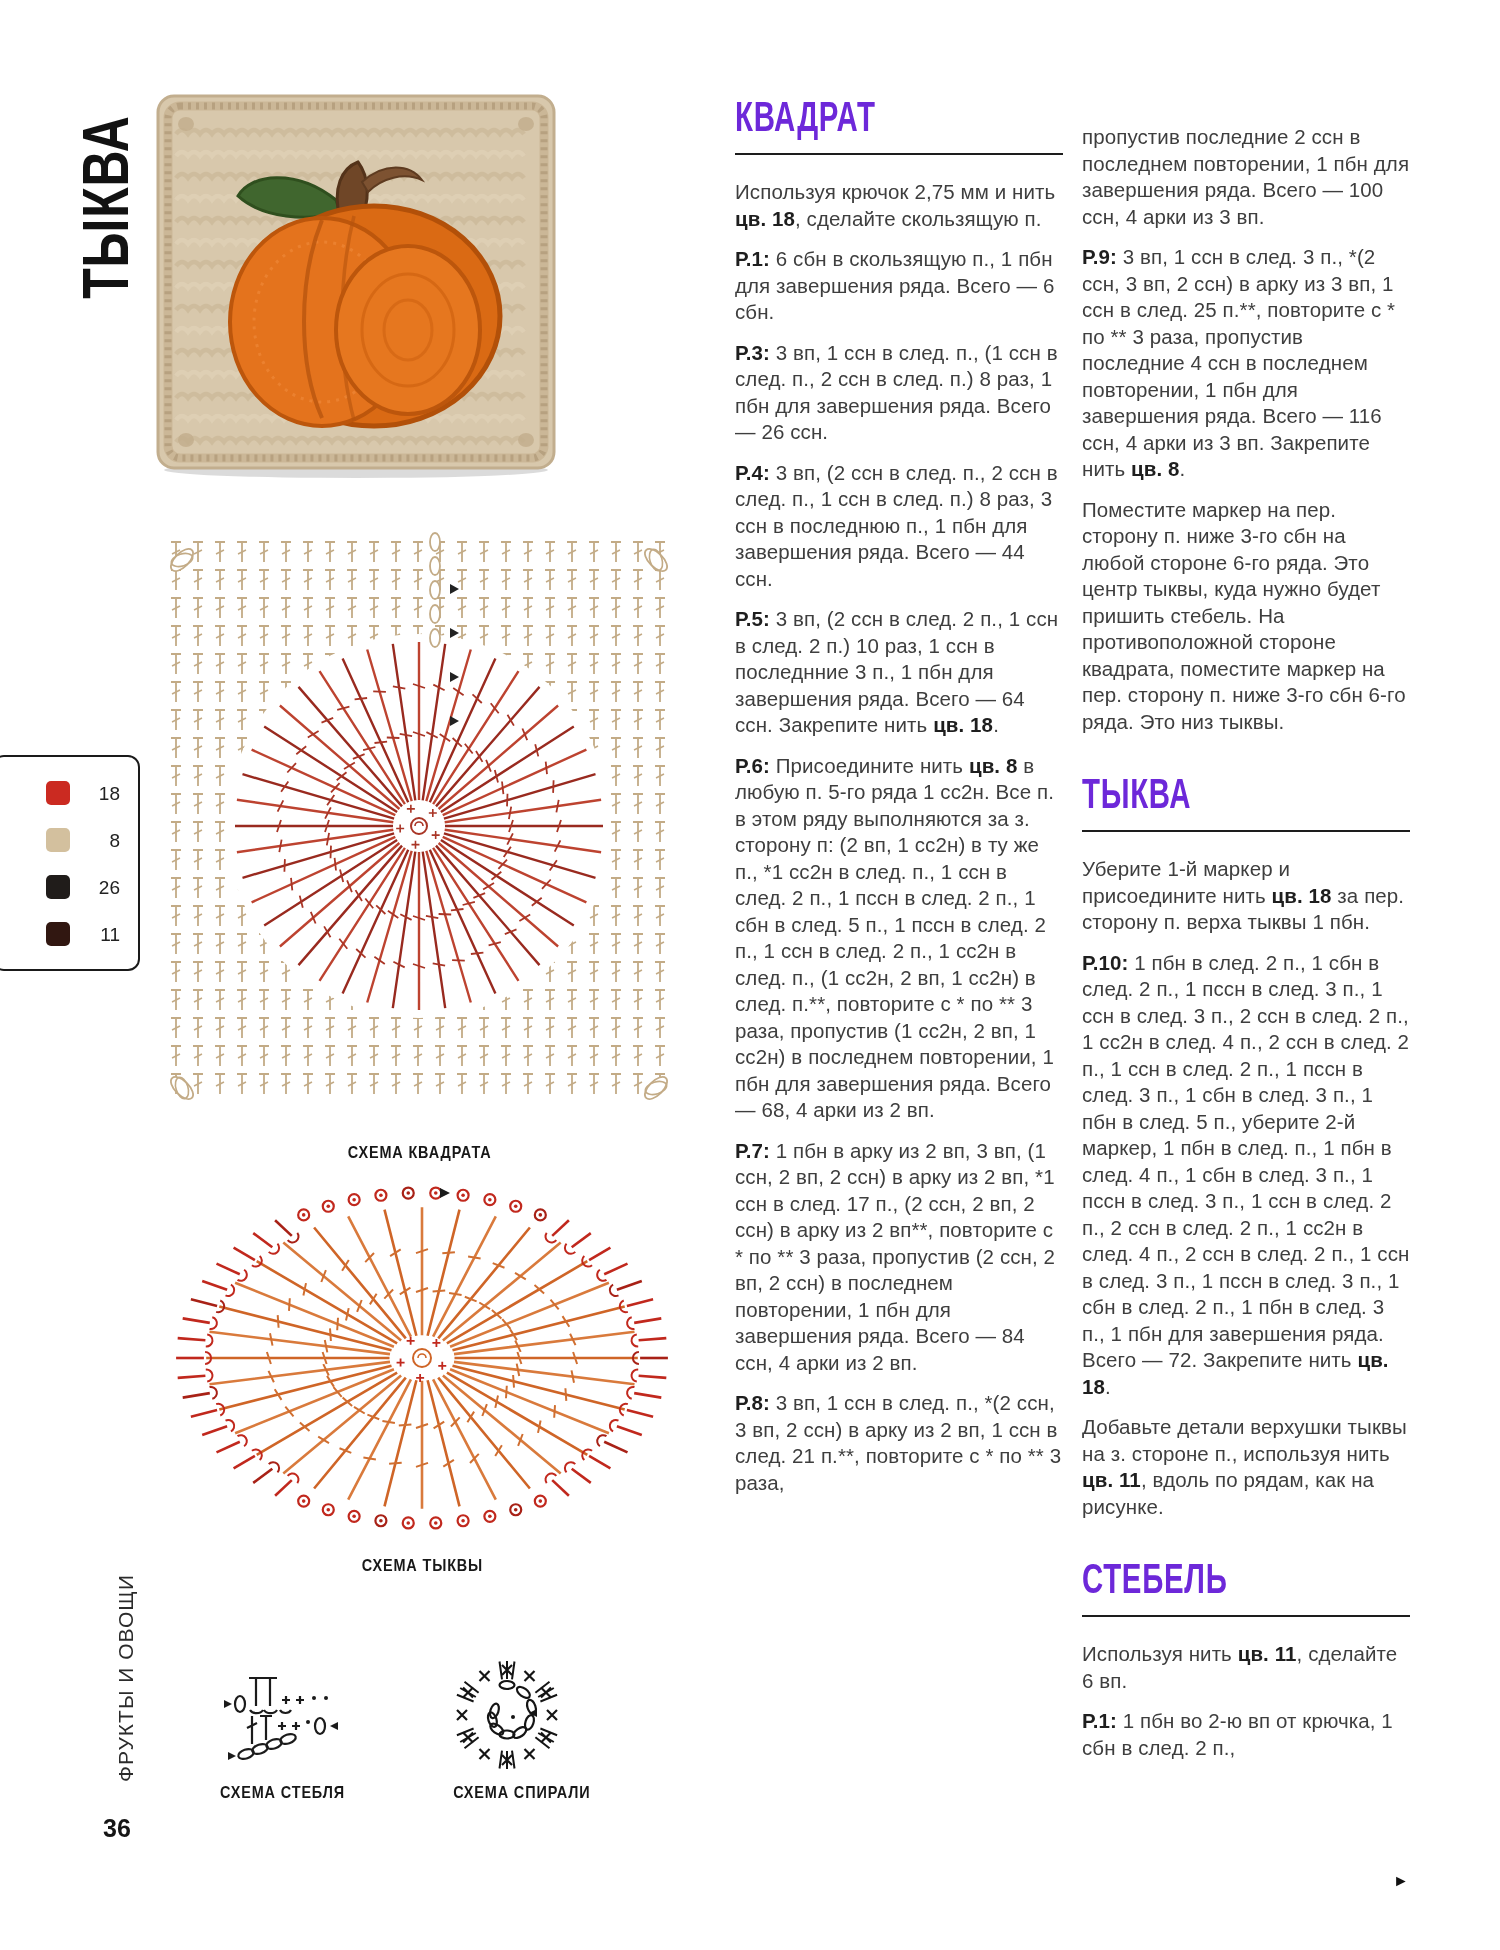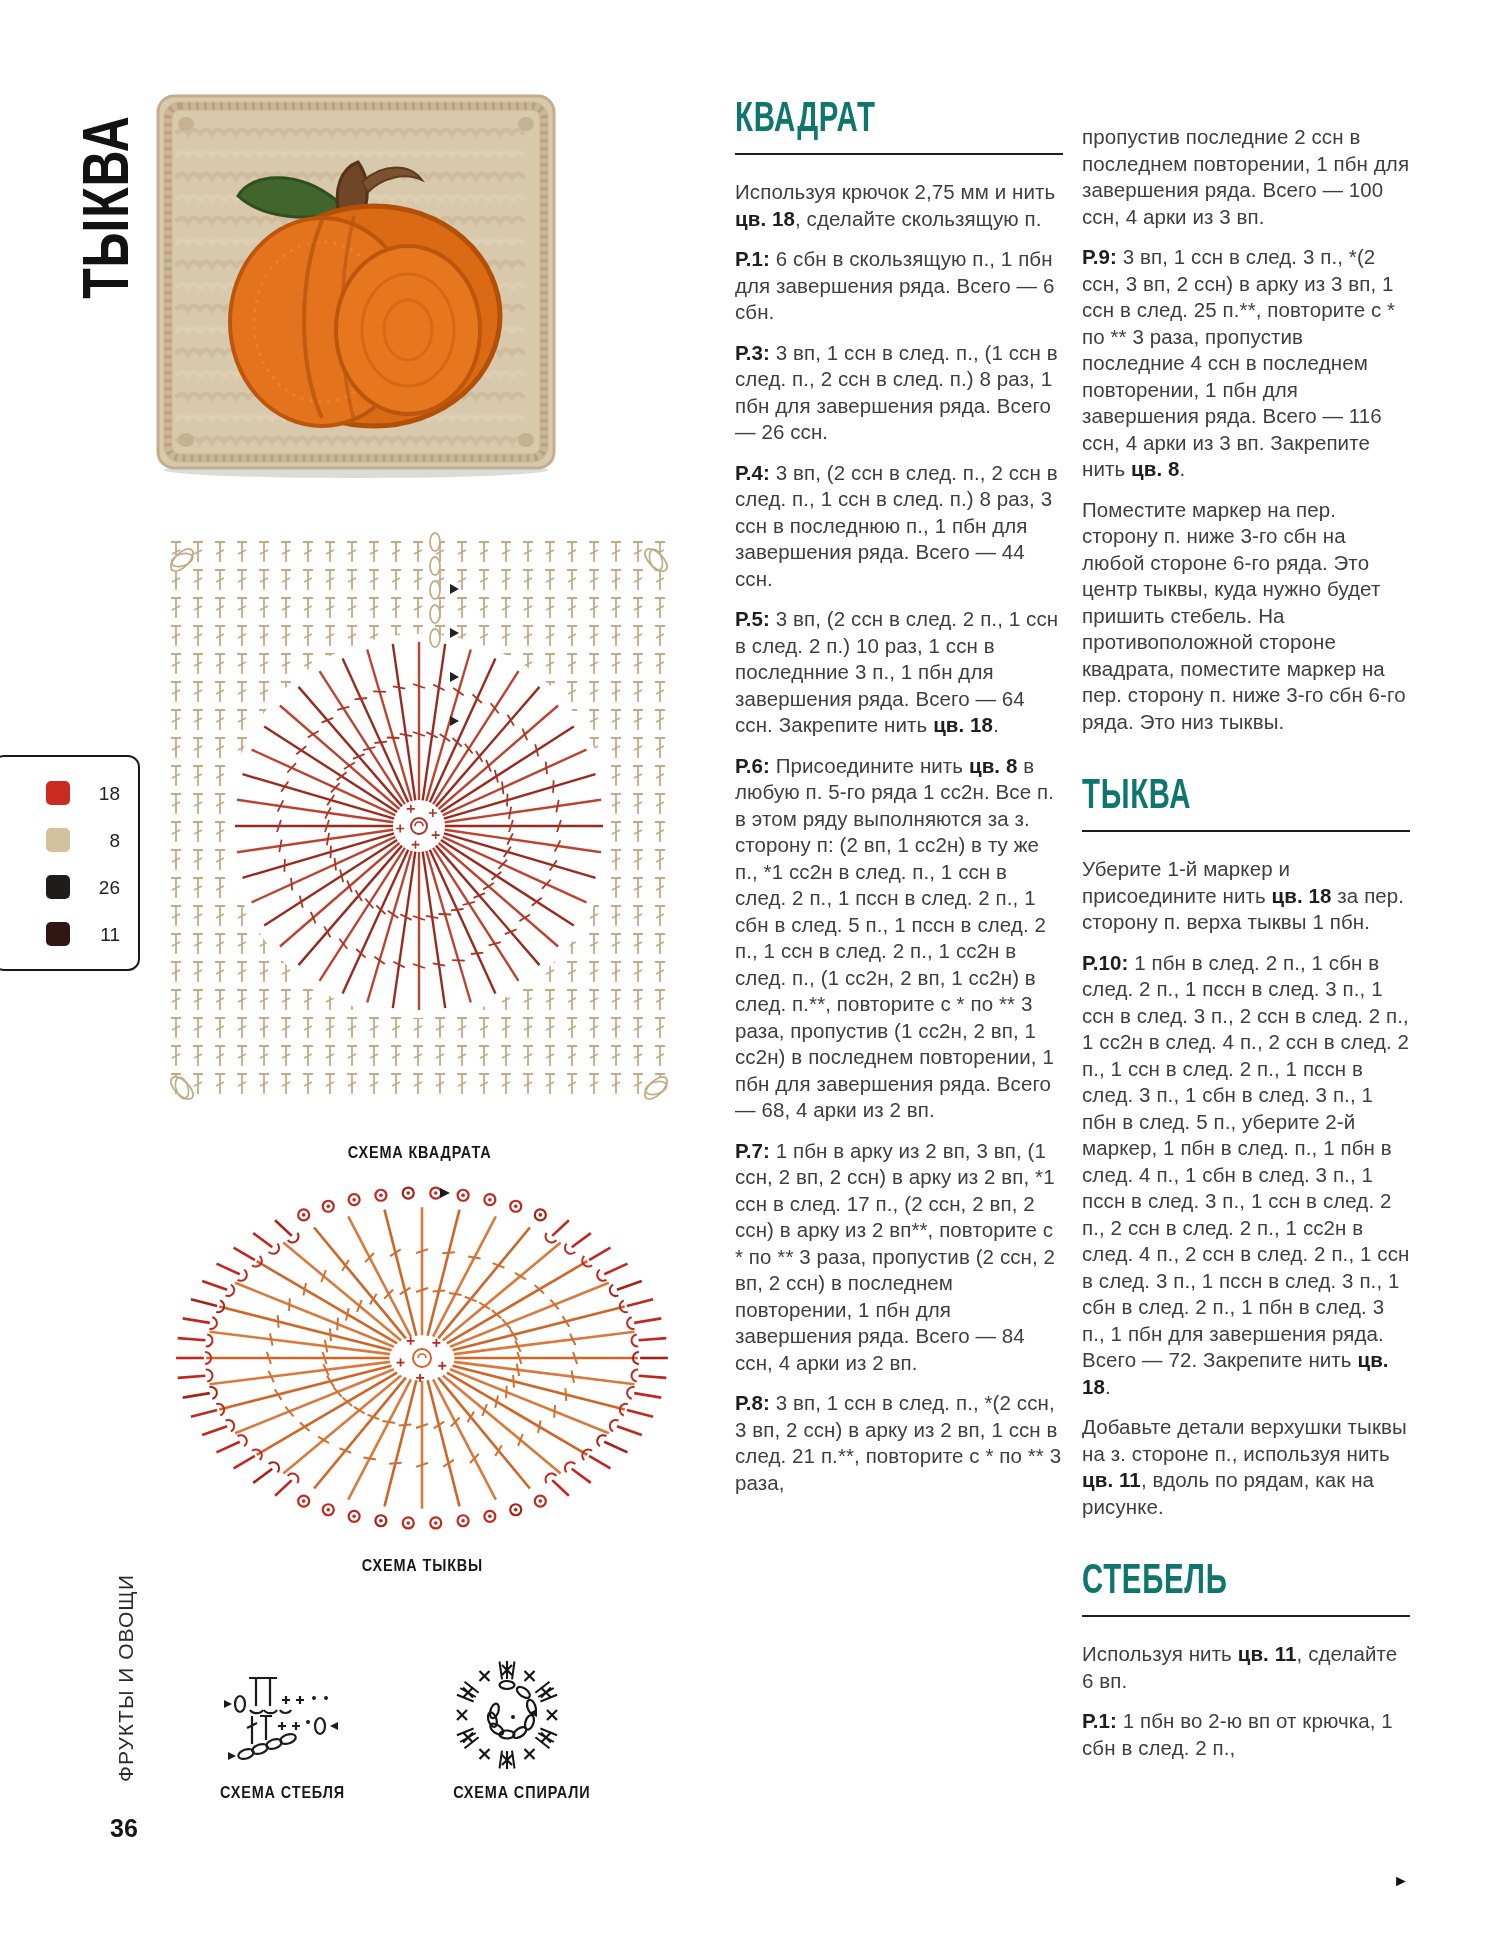--- a/index.html
+++ b/index.html
@@ -6,21 +6,21 @@
   body{width:1500px;height:1950px;position:relative;background:#ffffff;
        font-family:"Liberation Sans",sans-serif;-webkit-font-smoothing:antialiased;}
   .page{position:absolute;left:0;top:0;width:1500px;height:1950px;background:#fff;overflow:hidden;}
 
   
   .col{position:absolute;width:328px;top:96px;}
   #col-mid{left:735px;}
   #col-right{left:1082px;margin-top:28px;}
   .sec{margin:0 0 24px 0;border-bottom:2.5px solid #1d1d1d;padding-bottom:15px;}
   .bd + .sec{margin-top:38px;}
-  .hd{margin:0;font-size:42px;line-height:1;font-weight:700;color:#0f766e;white-space:nowrap;}
+  .hd{margin:0;font-size:42px;line-height:1;font-weight:700;color:#6d28d9;white-space:nowrap;}
   .hdx{display:inline-block;transform:scaleX(.70);transform-origin:0 50%;letter-spacing:1px;}
   .bd{font-size:20.5px;line-height:26.5px;color:#3e3e3e;margin:0 0 14px 0;letter-spacing:.1px;}
   .bd b{color:#1e1e1e;}
 
   
   .vwrap{position:absolute;}
   .vwrap>.vt{position:absolute;left:50%;top:50%;white-space:nowrap;
              transform:translate(-50%,-50%) rotate(-90deg);}
   #side-title{left:44px;top:98px;width:124px;height:218px;}
   #side-title .vt{font-size:64px;font-weight:800;color:#121212;
@@ -35,21 +35,21 @@
 
   
   #legend{position:absolute;left:-8px;top:755px;width:148px;height:216px;background:#fff;
           border:2px solid #1a1a1a;border-radius:12px;box-sizing:border-box;
           display:flex;flex-direction:column;justify-content:space-around;
           align-items:flex-end;padding:12px 18px 12px 0;}
   .lrow{display:flex;align-items:flex-end;gap:24px;}
   .sw{width:24px;height:24px;border-radius:5px;display:inline-block;}
   .lcode{font-size:19px;color:#222;min-width:26px;text-align:right;}
 
-  #page-num{position:absolute;left:110px;top:1814px;font-size:25px;font-weight:700;color:#161616;}
+  #page-num{position:absolute;left:103px;top:1814px;font-size:25px;font-weight:700;color:#161616;}
   #next-arrow{position:absolute;left:1393px;top:1872px;font-size:16px;color:#101010;}
 
   svg{position:absolute;display:block;}
   #photo{left:150px;top:88px;}
   #sq{left:152px;top:526px;}
   #pk{left:172px;top:1182px;}
   #st{left:222px;top:1666px;}
   #sp{left:450px;top:1658px;}
 </style>
 </head>

